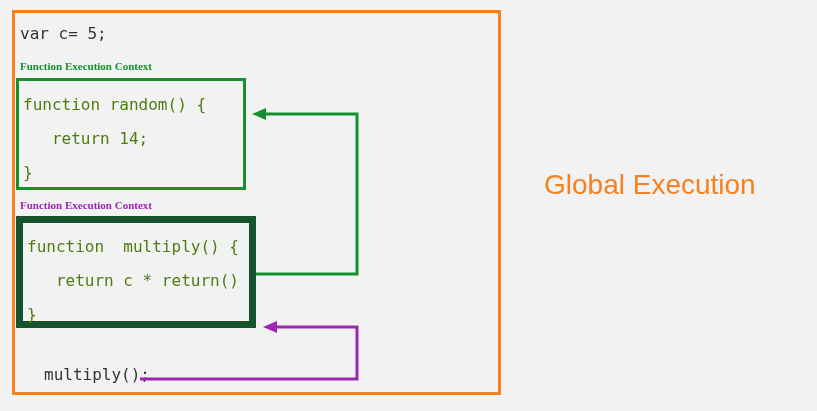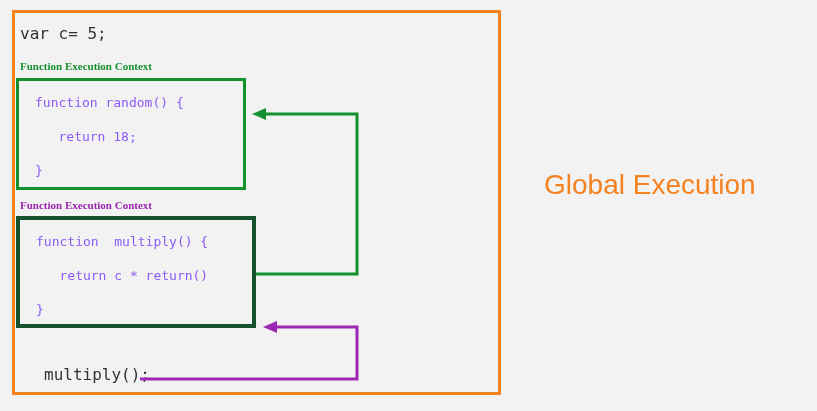--- a/index.html
+++ b/index.html
@@ -66,30 +66,30 @@
     top: 78px;
     width: 230px;
     height: 112px;
     border: 3px solid #14912f;
   }
   .fn-box.purple {
     left: 16px;
     top: 216px;
     width: 240px;
     height: 112px;
-    border: 4px solid #14532d;
+    border: 7px solid #14532d;
     text-align: right;
   }
   .fn-code {
     position: absolute;
     font-family: "DejaVu Sans Mono", monospace;
-    font-size: 13px;
-    color: #8b5cf6;
+    font-size: 16px;
+    color: #4d7c0f;
     white-space: pre;
-    left: 16px;
+    left: 4px;
   }
   .fn-code.l1 { top: 14px; }
   .fn-code.l2 { top: 48px; }
   .fn-code.l3 { top: 82px; }
 
   
   .global-title {
     position: absolute;
     left: 544px;
     top: 167px;
@@ -117,21 +117,21 @@
 <div id="stage">
 
   <div class="global-box"></div>
 
   <div class="code-line var-line">var c= 5;</div>
 
   <div class="fec-label green">Function Execution Context</div>
 
   <div class="fn-box green">
     <div class="fn-code l1">function random() {</div>
-    <div class="fn-code l2">   return 18;</div>
+    <div class="fn-code l2">   return 14;</div>
     <div class="fn-code l3">}</div>
   </div>
 
   <div class="fec-label purple">Function Execution Context</div>
 
   <div class="fn-box purple">
     <div class="fn-code l1">function  multiply() {</div>
     <div class="fn-code l2">   return c * return()</div>
     <div class="fn-code l3">}</div>
   </div>

